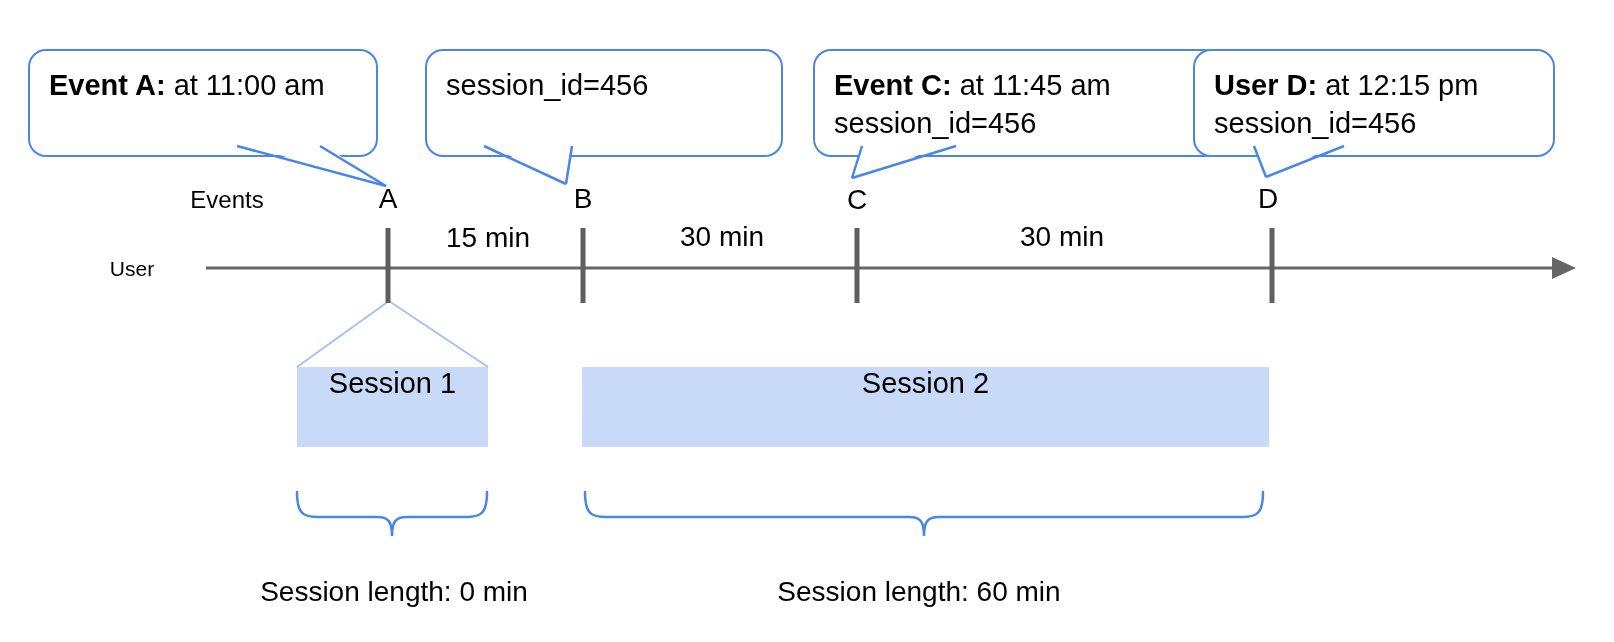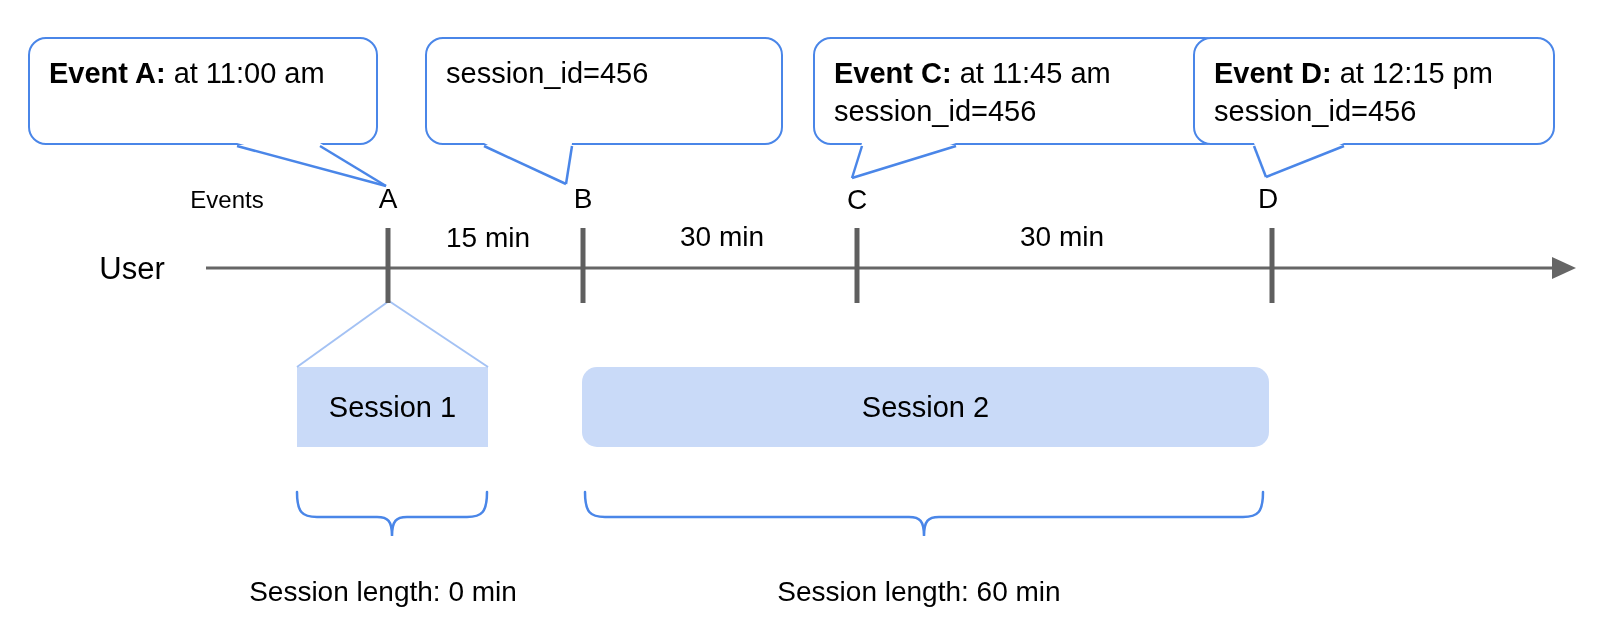--- a/index.html
+++ b/index.html
@@ -21,34 +21,35 @@
     position: absolute;
     height: 108px;
     border: 2.5px solid #4a86e8;
     border-radius: 18px;
     background: #ffffff;
     box-sizing: border-box;
     padding: 15px 0 0 19px;
     font-size: 29px;
     line-height: 38px;
     white-space: nowrap;
+    margin-top: 12px;
   }
   .bubble b { font-weight: bold; }
   .lbl { position: absolute; transform: translate(-50%, -50%); white-space: nowrap; }
   .event-letter { font-size: 28px; }
   .axis-label   { font-size: 24px; }
-  .user-label   { font-size: 31px; }
+  .user-label   { font-size: 21px; }
   .interval-label { font-size: 28px; }
   .session-bar {
     position: absolute;
     top: 367px;
     height: 80px;
     background: #c9daf8;
     display: flex;
-    align-items: center;
+    align-items: flex-start;
     justify-content: center;
     font-size: 29px;
   }
   .session-length { font-size: 28px; transform: translateX(-50%); position: absolute; white-space: nowrap; }
 </style>
 </head>
 <body>
 
 <div class="canvas">
 
@@ -56,44 +57,44 @@
     <div><b>Event A:</b> <span>at 11:00 am</span></div>
   </div>
   <div class="bubble" style="left:425px; top:37px; width:358px;">
     <div>session_id=456</div>
   </div>
   <div class="bubble" style="left:813px; top:37px; width:409px;">
     <div><b>Event C:</b> <span>at 11:45 am</span></div>
     <div>session_id=456</div>
   </div>
   <div class="bubble" style="left:1193px; top:37px; width:362px;">
-    <div><b>Event D:</b> <span>at 12:15 pm</span></div>
+    <div><b>User D:</b> <span>at 12:15 pm</span></div>
     <div>session_id=456</div>
   </div>
 
   <div class="lbl axis-label" style="left:227px; top:200px;">Events</div>
   <div class="lbl user-label" style="left:132px; top:269px;">User</div>
 
   <div class="lbl event-letter" style="left:388px;  top:199px;">A</div>
   <div class="lbl event-letter" style="left:583px;  top:199px;">B</div>
   <div class="lbl event-letter" style="left:857px;  top:200px;">C</div>
   <div class="lbl event-letter" style="left:1268px; top:199px;">D</div>
 
   <div class="lbl interval-label" style="left:488px;  top:238px;">15 min</div>
   <div class="lbl interval-label" style="left:722px;  top:237px;">30 min</div>
   <div class="lbl interval-label" style="left:1062px; top:237px;">30 min</div>
 
   <div class="session-bar" style="left:297px; width:191px;">
     <span>Session 1</span>
   </div>
-  <div class="session-bar" style="left:582px; width:687px;border-radius:15px;">
+  <div class="session-bar" style="left:582px; width:687px;">
     <span>Session 2</span>
   </div>
 
-  <div class="session-length" style="left:383px; top:576px;">Session length: 0 min</div>
+  <div class="session-length" style="left:394px; top:576px;">Session length: 0 min</div>
   <div class="session-length" style="left:919px; top:576px;">Session length: 60 min</div>
 
   <svg class="layer" width="1614" height="642" viewBox="0 0 1614 642">
 
     <line x1="389" y1="301" x2="297" y2="367" stroke="#a4c2f4" stroke-width="2"></line>
     <line x1="389" y1="301" x2="488" y2="367" stroke="#a4c2f4" stroke-width="2"></line>
 
     <line x1="206" y1="268" x2="1552" y2="268" stroke="#666666" stroke-width="3"></line>
     <polygon points="1552,257 1576,268 1552,279" fill="#666666"></polygon>
 

